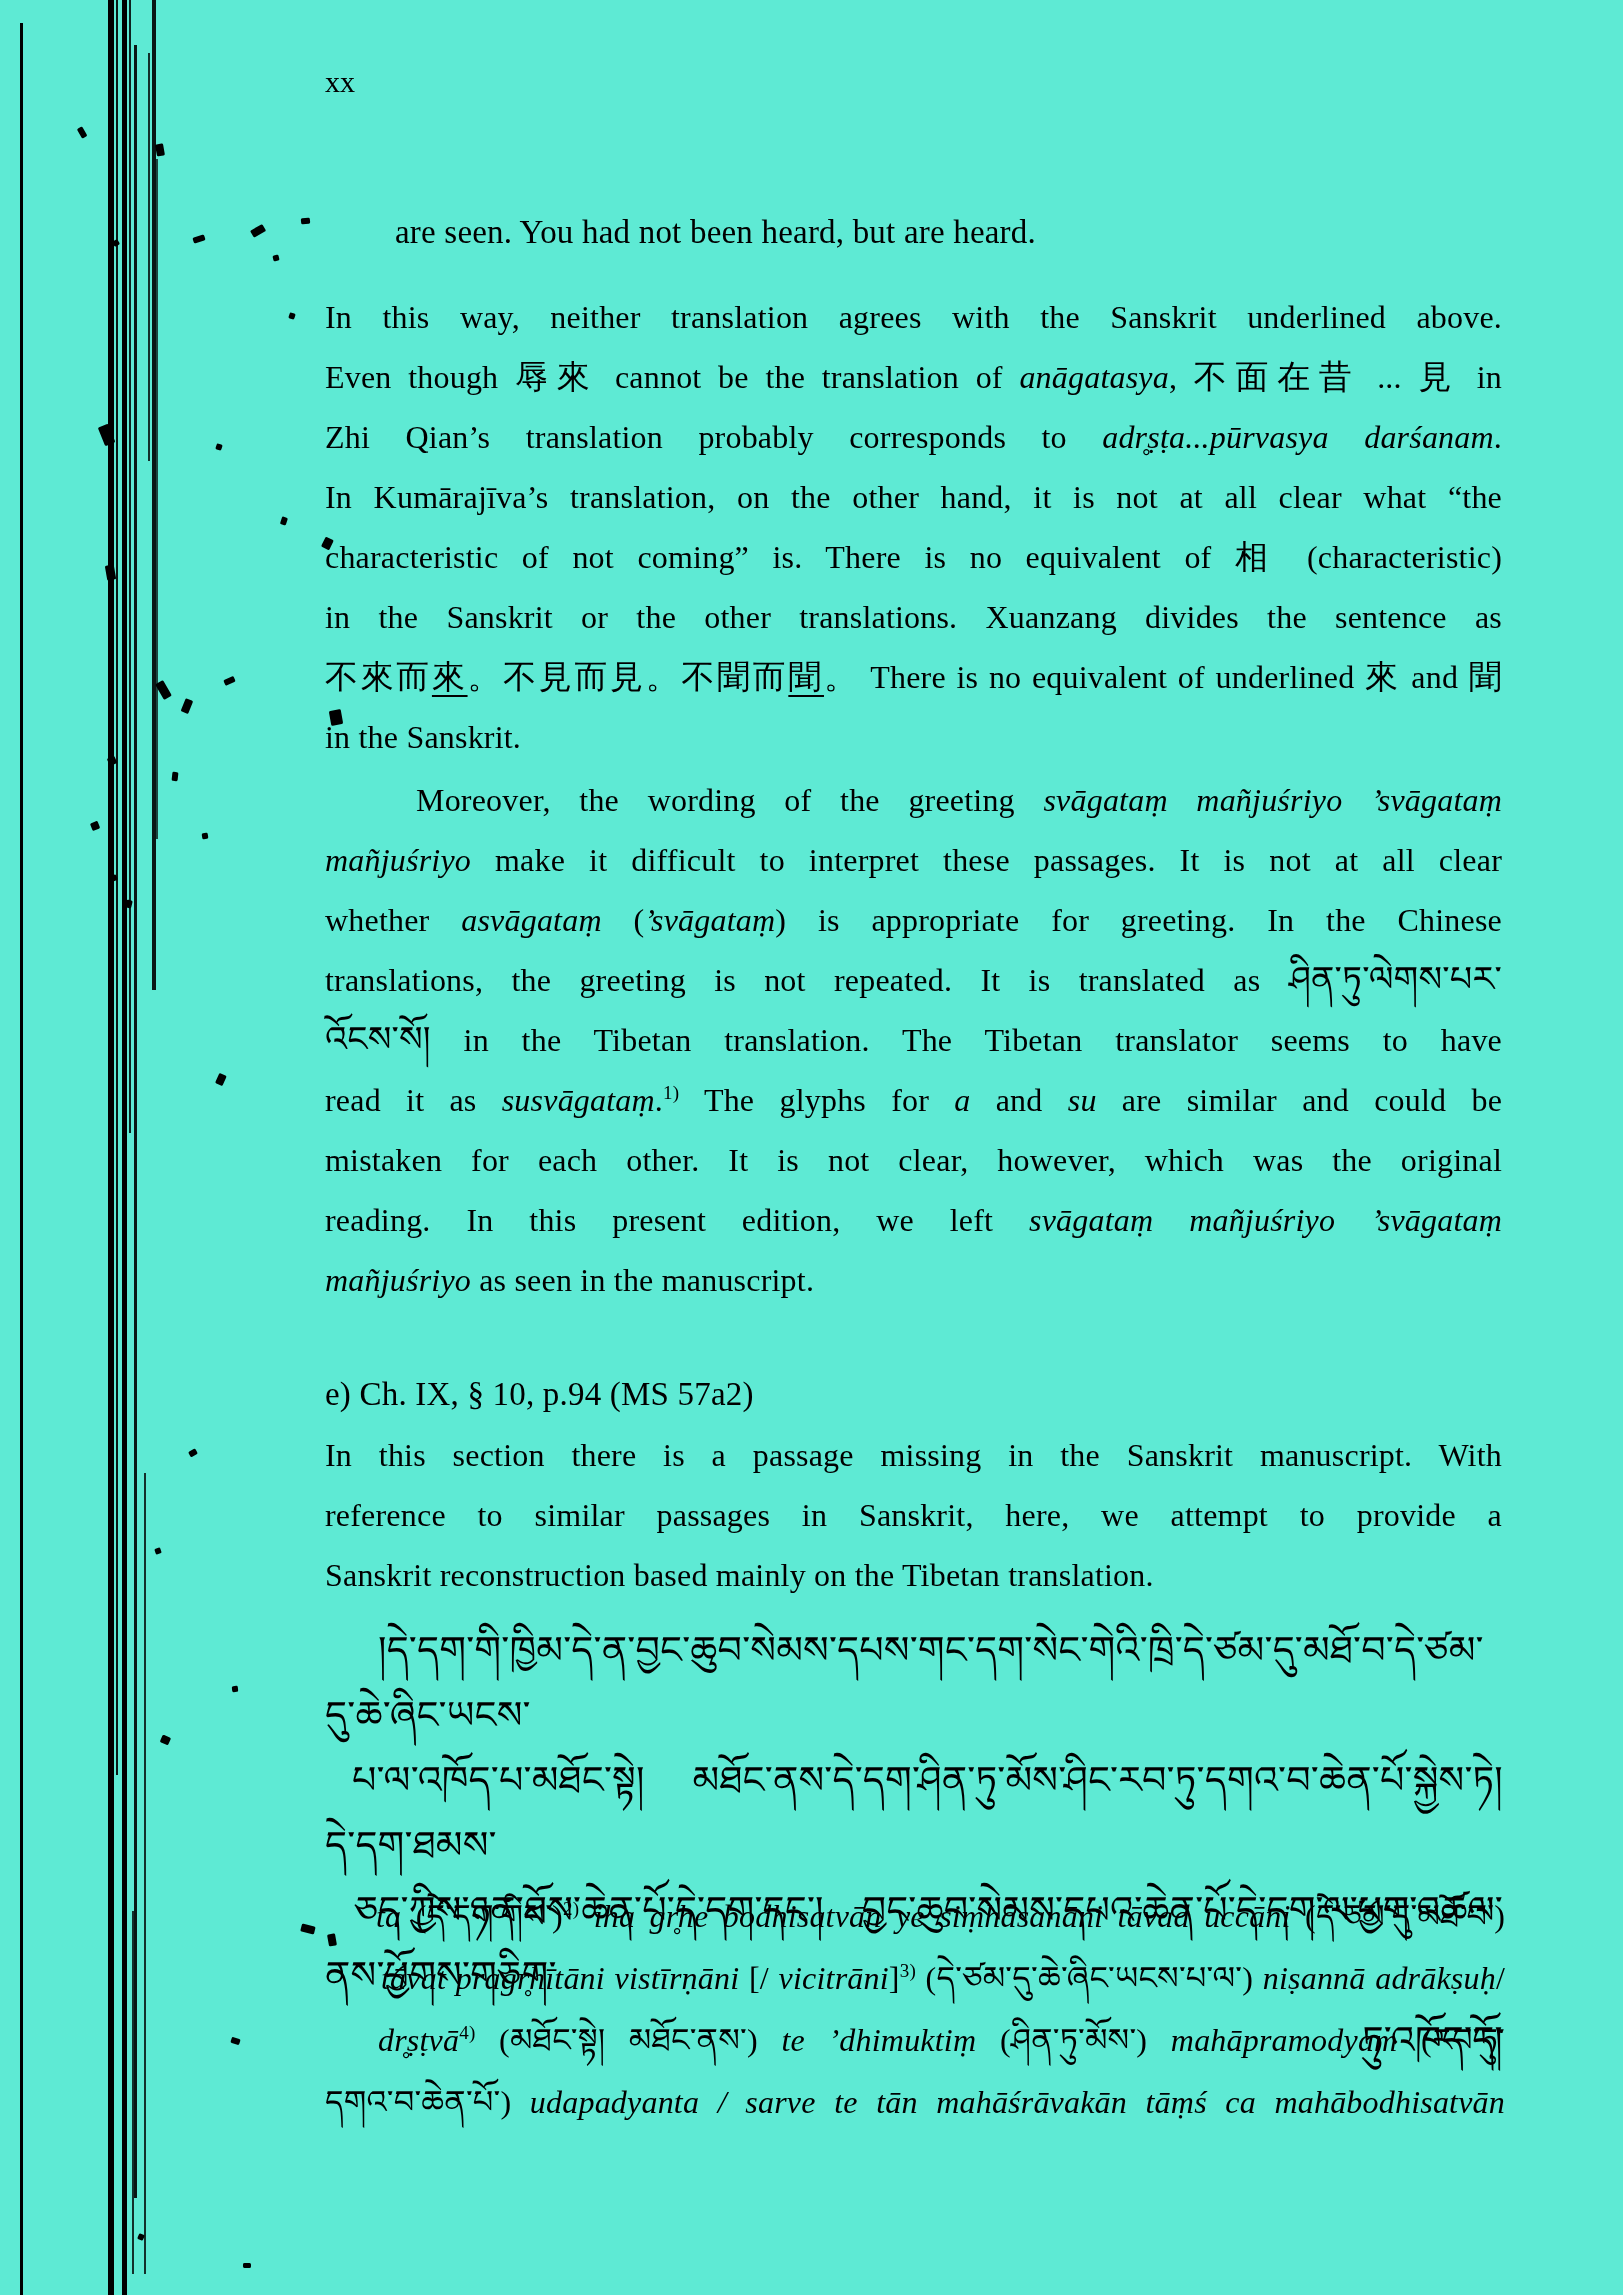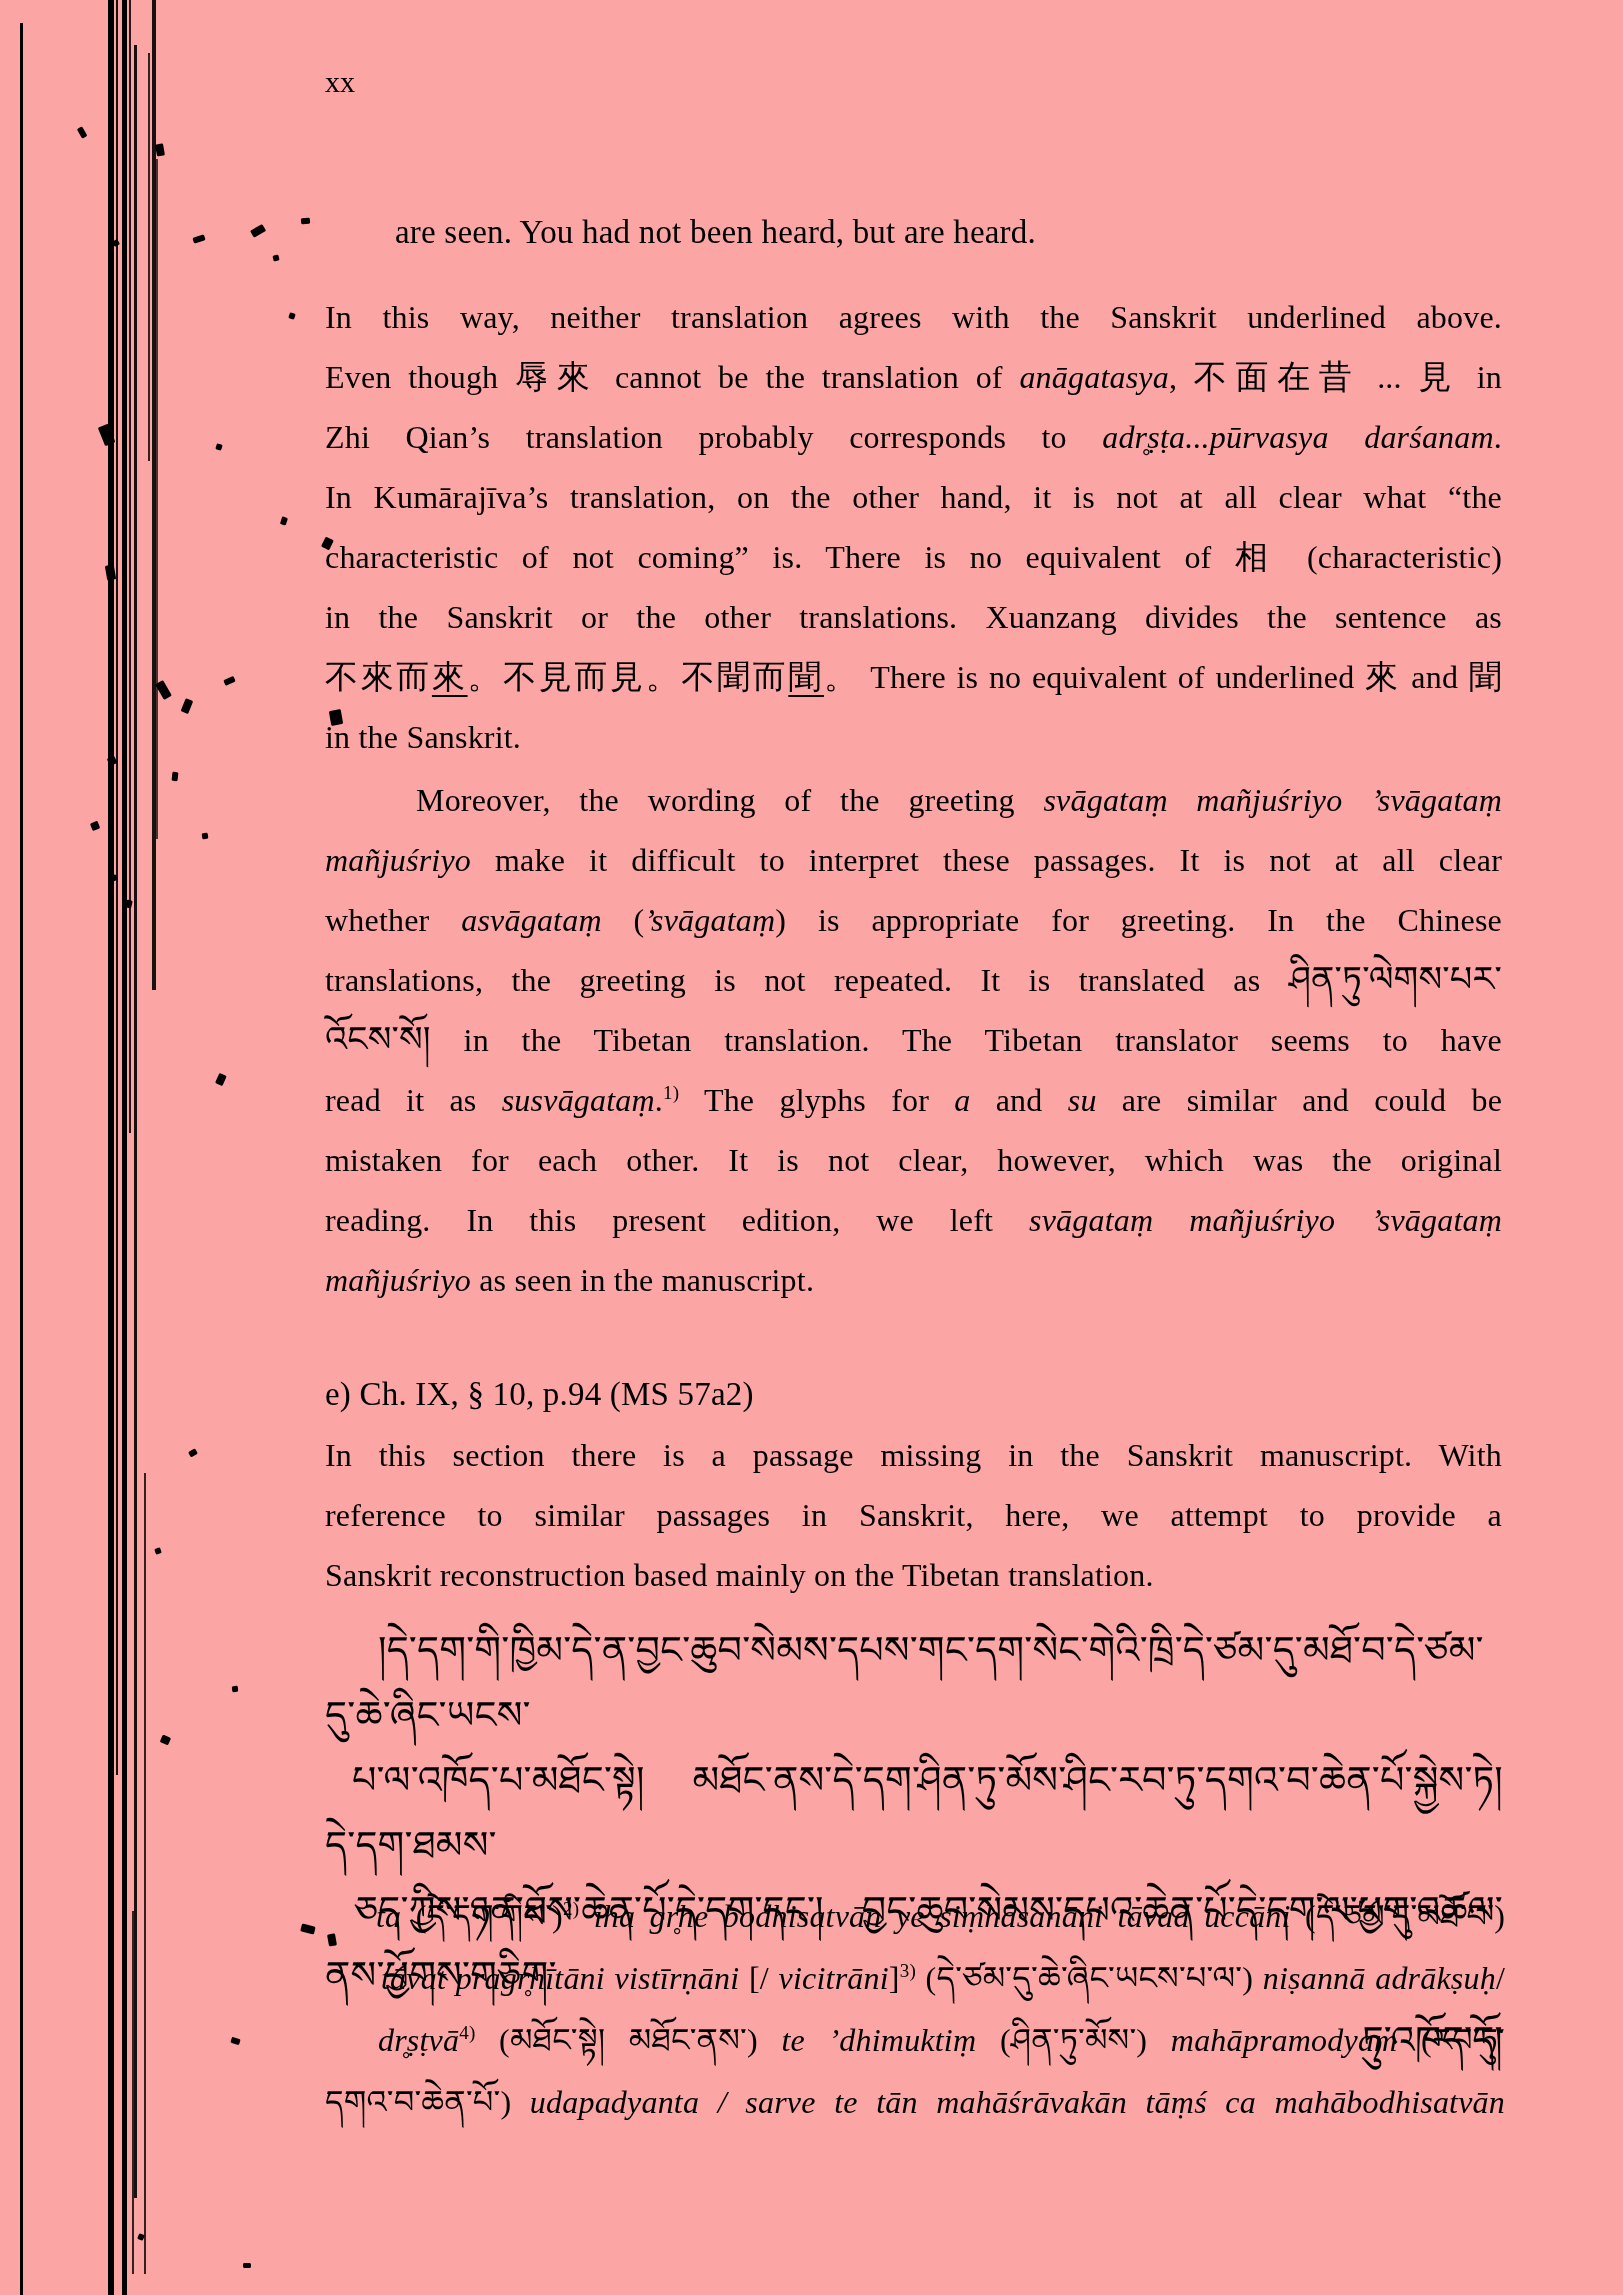--- a/index.html
+++ b/index.html
@@ -1,19 +1,19 @@
 <!DOCTYPE html>
 <html style="font-size:12px"><head>
 <meta charset="utf-8">
 <style>
   html,body{margin:0;padding:0;background:#dcdcdc;}
   .page{
     position:relative;
     width:1624px;height:2295px;
-    background:#fca5a5;color:#000000;
+    background:#5eead4;color:#000000;
     font-family:"Liberation Serif","DejaVu Serif",serif;
     overflow:hidden;
     text-decoration:underline;
   }
   .blk{position:absolute;}
   .ln{font-size:32px;line-height:60px;letter-spacing:0.2px;}
   .ln.just{text-align:justify;text-align-last:justify;}
   .it{font-style:italic;}
   .ul{text-decoration:underline;text-underline-offset:6.8px;text-decoration-thickness:2.3px;}
   .cjk{font-size:33px;}

